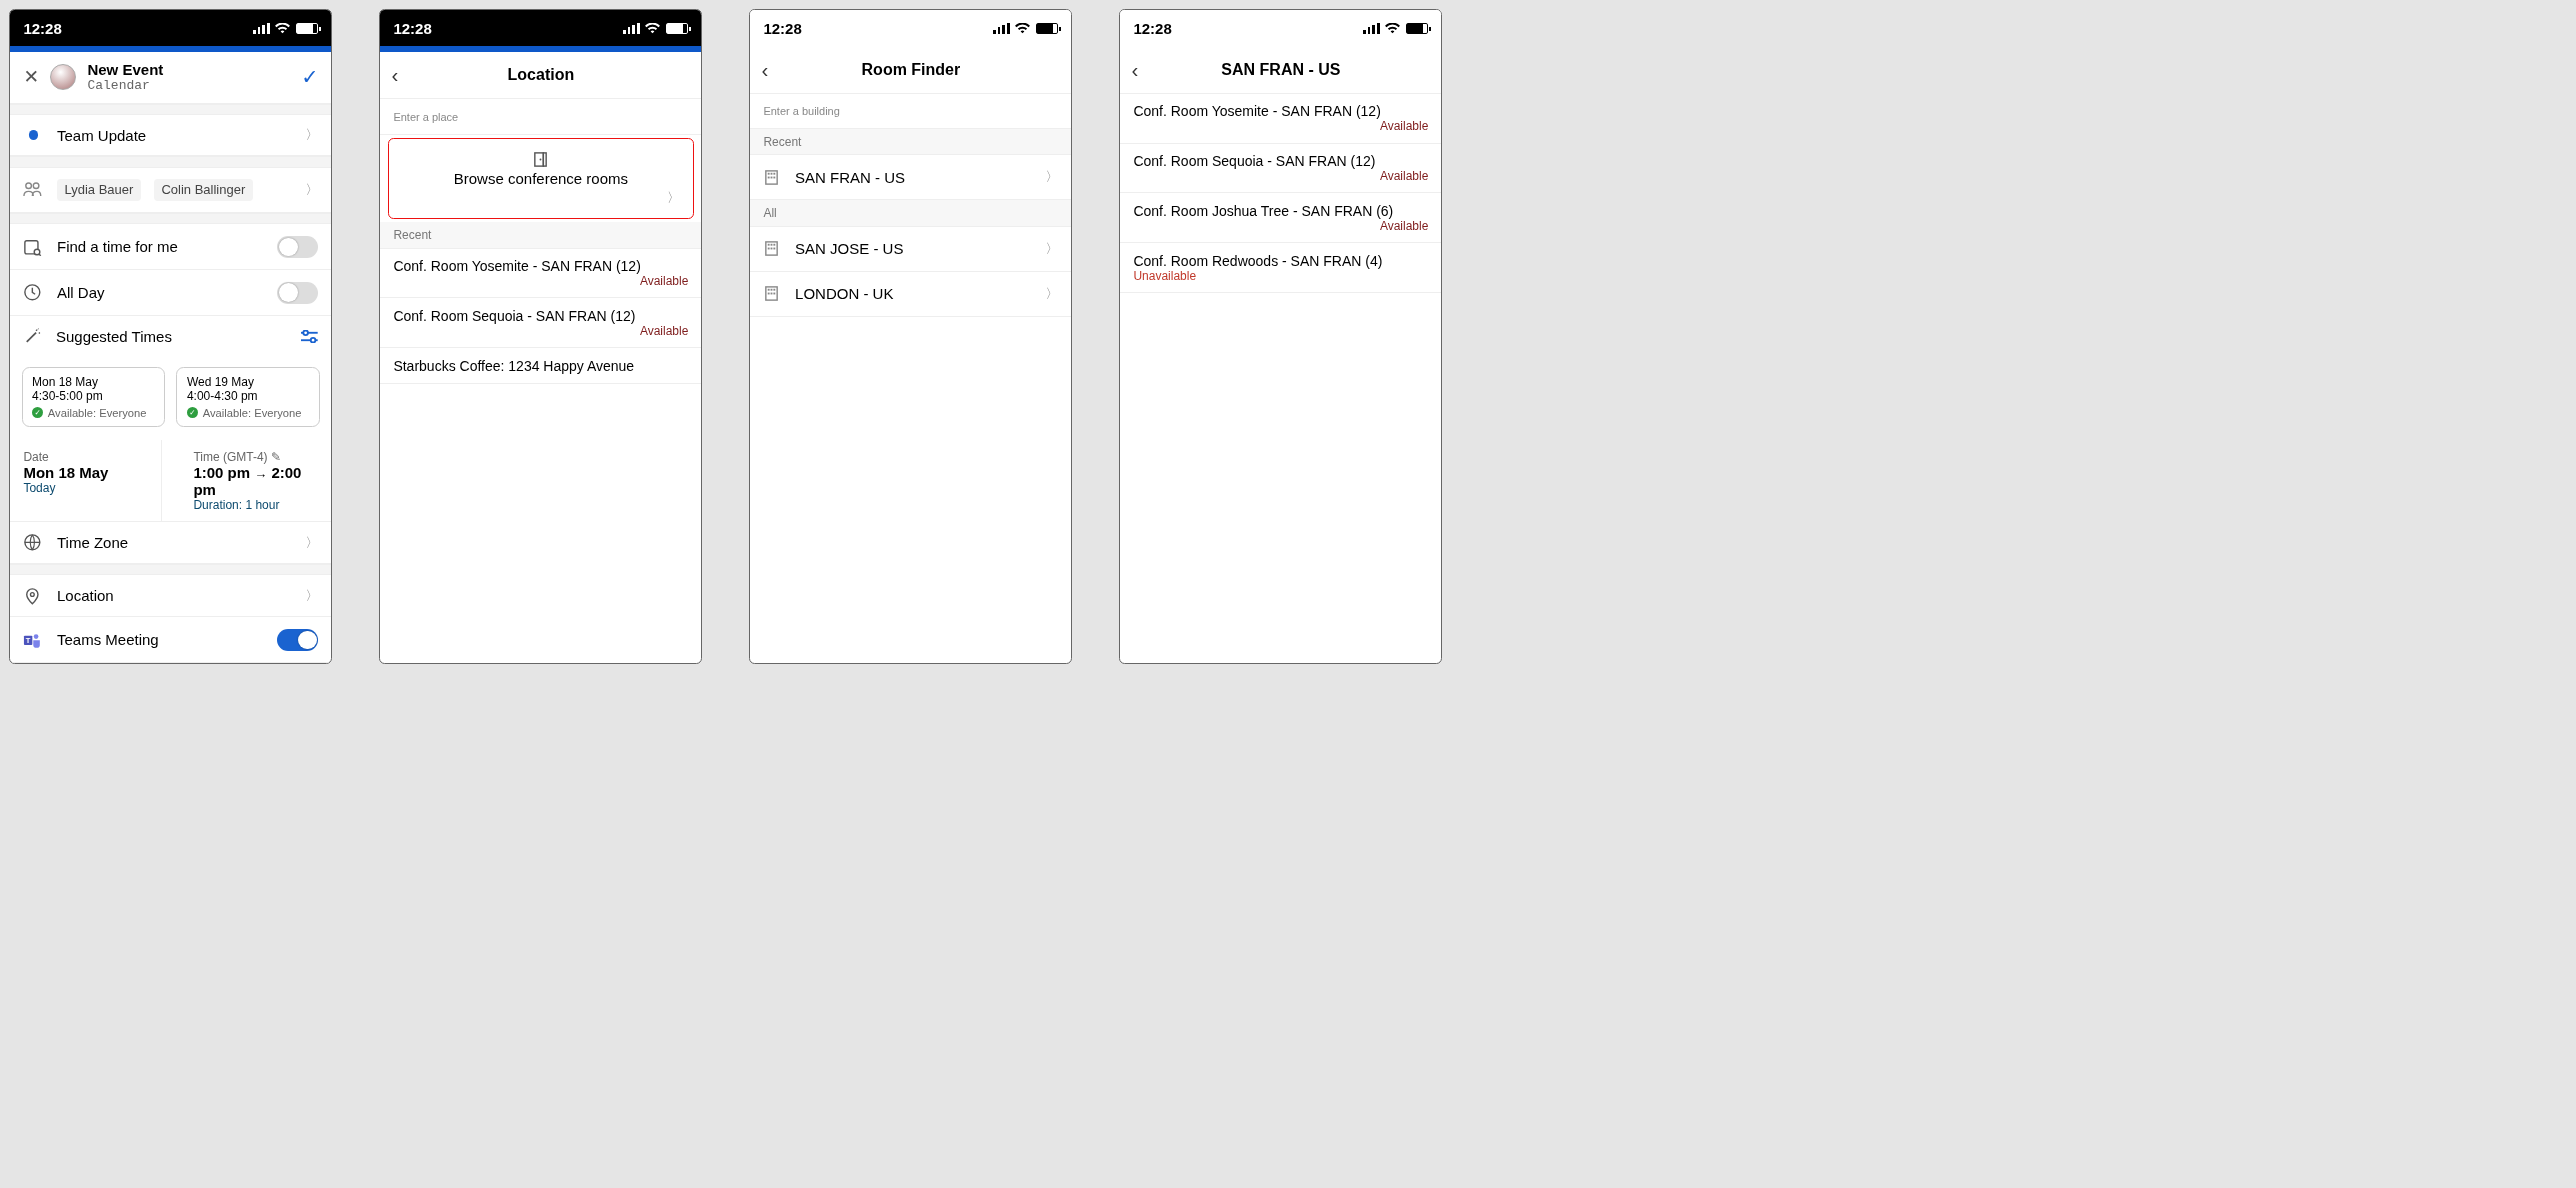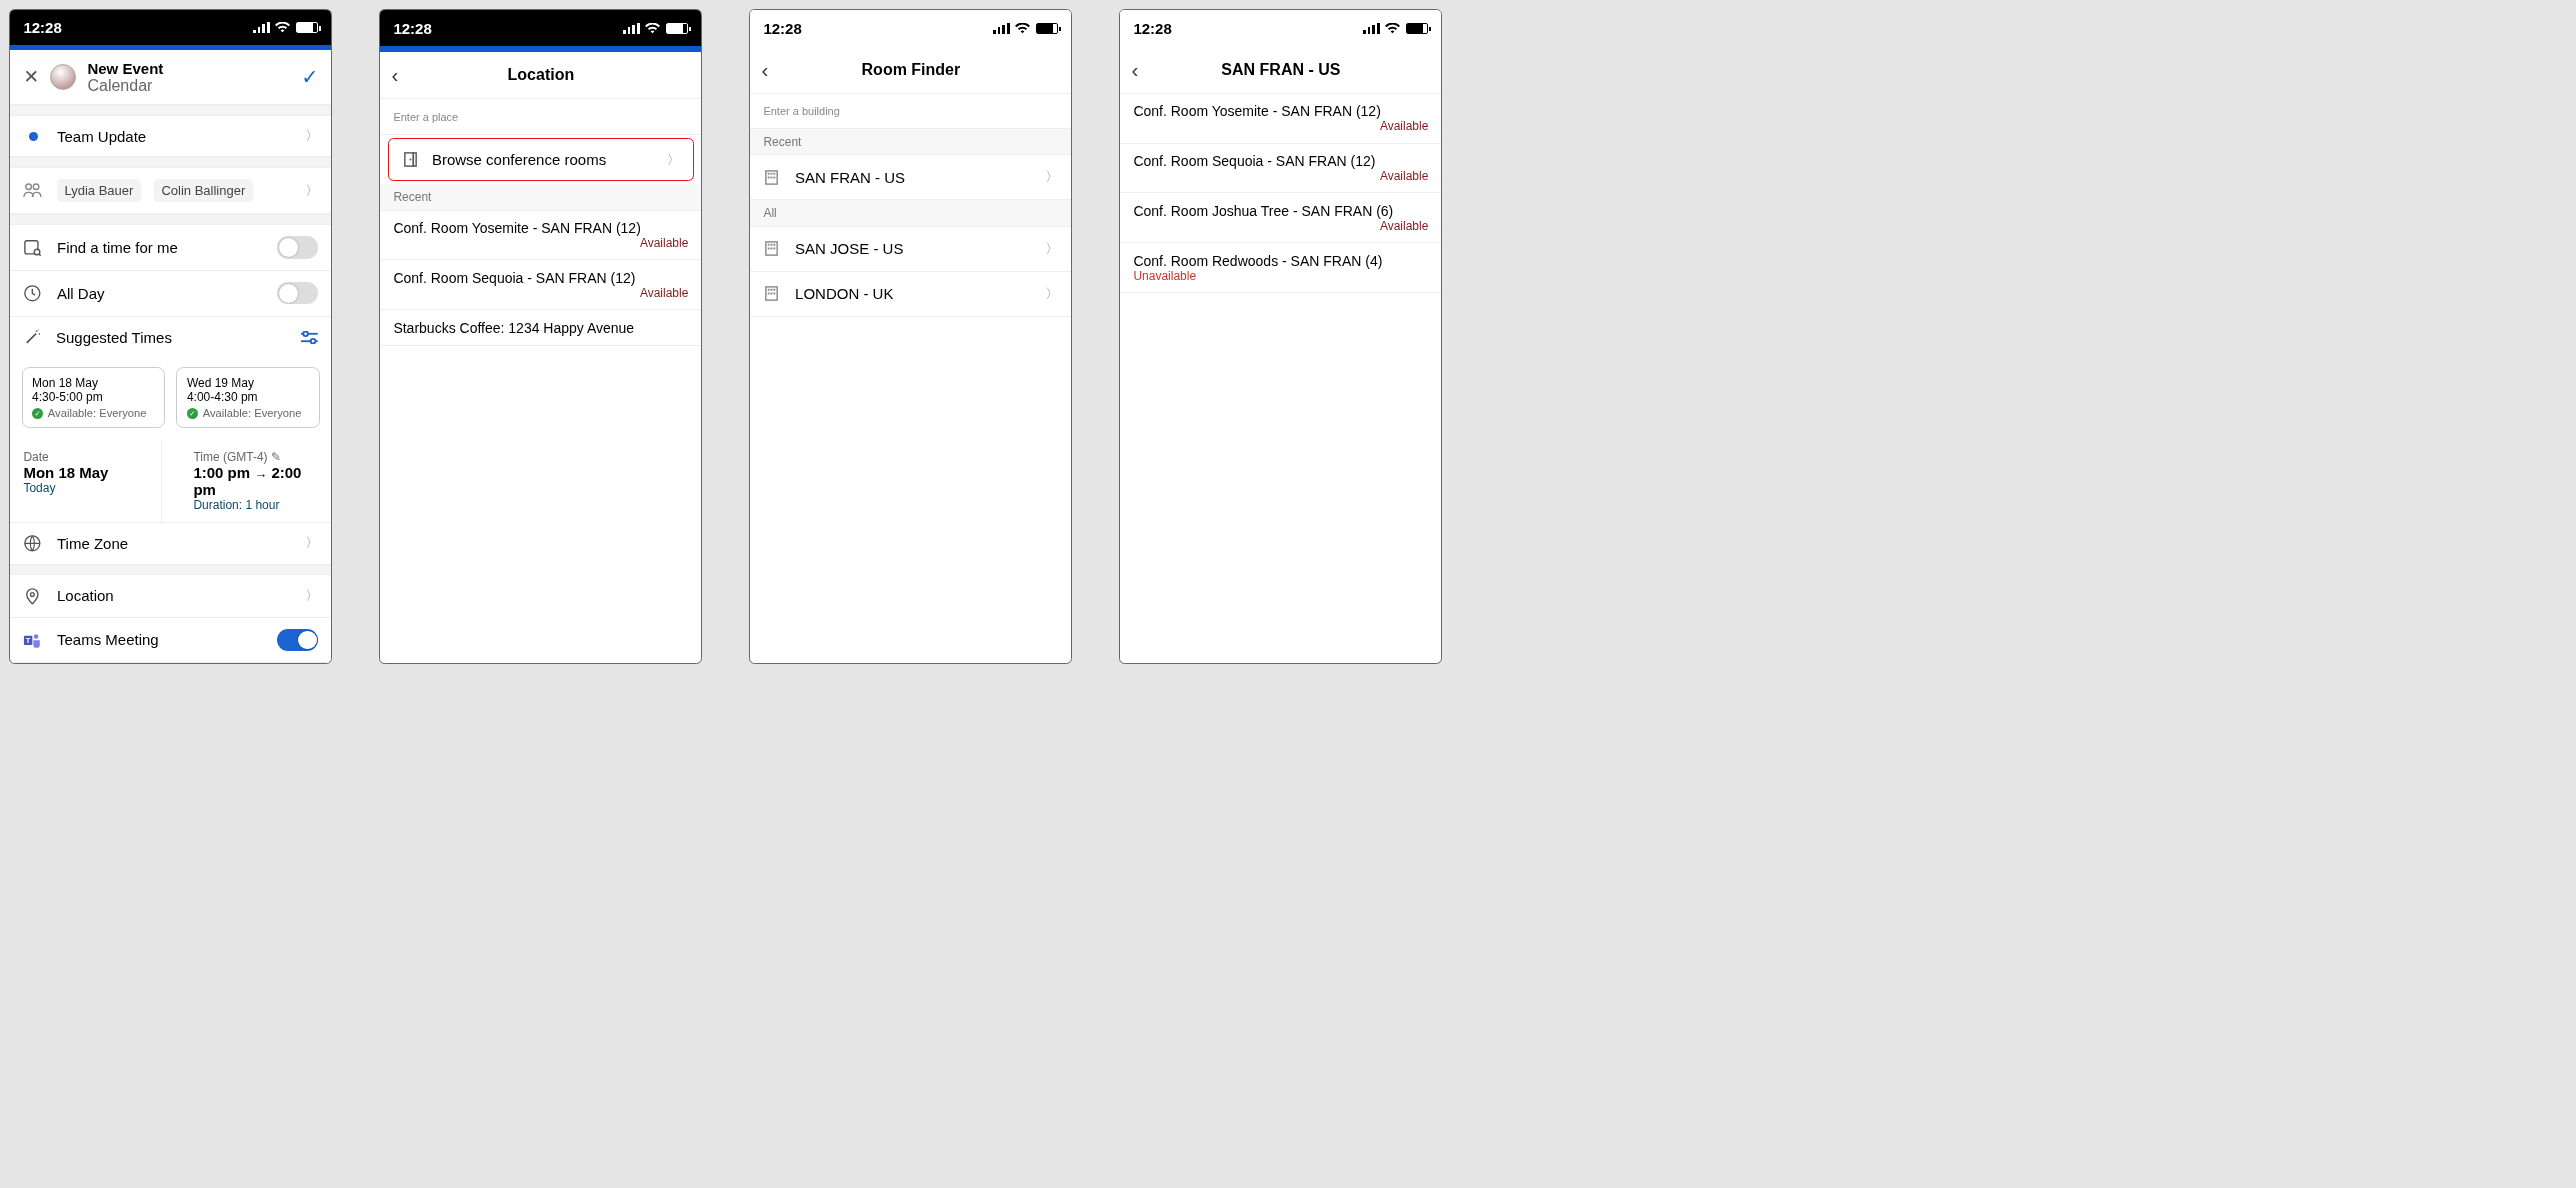--- a/index.html
+++ b/index.html
@@ -25,21 +25,21 @@
   .batt-ico::after { content:""; position:absolute; right:-3.7px; top:2.8px; width:1.9px; height:4.7px; background:currentColor; }
   .batt-fill { background: currentColor; height:100%; width:80%; }
   .blue-strip { height:5.6px; background:#0e58c9; }
 
   
   .hdr1 { display:flex; align-items:center; padding:9.4px 13px; gap:11.2px; border-bottom:0.9px solid #eee;}
   .close-x { font-size:18.7px; color:#555; }
   .avatar { width:26px; height:26px; border-radius:50%; background:radial-gradient(circle at 40% 30%, #fff, #a77); border:0.9px solid #aaa;}
   .hdr1 .titles { flex:1; }
   .hdr1 .t1 { font-weight:700; font-size:15px; }
-  .hdr1 .t2 { font-size:16px; color:#666; }
+  .hdr1 .t2 { font-size:13px; color:#666;font-family:Liberation Mono, monospace; }
   .check { color:#1a63d0; font-size:20.6px; }
   .section-gap { height:11.2px; background:#f4f4f4; border-top:0.9px solid #eee; border-bottom:0.9px solid #eee;}
   .row { display:flex; align-items:center; padding:11.2px 13px; gap:13px; border-bottom:0.9px solid #eee; font-size:15px;}
   .row.no-b { border-bottom:none;gap:12px; }
   .row .lead-ico { width:20.6px; text-align:center; color:#555; }
   .row .chev { color:#888; font-size:13px; margin-left:auto;}
   .dot-blue { width:9.4px;height:9.4px;border-radius:50%;background:#1a63d0; margin:0 5.6px;}
   .chip { background:#f3f3f3; border-radius:3.7px; padding:3.7px 7.5px; font-size:13px; color:#444;}
   .ppl-ico { color:#888; font-size:17px; width:20.6px;}
   .switch { width:41px; height:22.5px; border-radius:11.2px; background:#ddd; position:relative; margin-left:auto;}
@@ -59,21 +59,21 @@
   .sub { color:#0c4a6e; font-size:12px;}
   .arrow { font-size:13px; }
   .teams-ico { width:18.7px; display:inline-block;}
 
   
   .nav-hdr { display:flex; align-items:center; padding:11.2px 11.2px; border-bottom:0.9px solid #eee;}
   .nav-hdr .back { font-size:20.6px; color:#333; width:22.5px;}
   .nav-hdr .title { flex:1; text-align:center; font-weight:700; font-size:16px; margin-left:-22.5px;}
   .search-row { padding:11.2px 13px; color:#888; font-size:11px; border-bottom:0.9px solid #eee;}
   .section-lbl { background:#f7f7f7; color:#777; font-size:12px; padding:5.6px 13px; border-bottom:0.9px solid #eee;}
-  .browse-row { display:flex; align-items:center; gap:13px; padding:11.2px 13px; border:1.9px solid #e11; border-radius:5.6px; margin:3.7px 7.5px; font-size:15px;}
+  .browse-row { display:flex; align-items:center; gap:2px; padding:11.2px 13px; border:1.9px solid #e11; border-radius:5.6px; margin:3.7px 7.5px; font-size:15px;flex-direction:column;}
   .browse-row .chev { margin-left:auto; color:#888; font-size:13px;}
   .room-item { padding:9.4px 13px; border-bottom:0.9px solid #eee; }
   .room-item .rn { font-size:14px; }
   .room-item .st { font-size:12px; }
   .st.avail { color:#7f1d1d;text-align:right; }
   .st.unavail { color:#c0392b; }
   .bldg-row { display:flex; align-items:center; gap:13px; padding:13px; border-bottom:0.9px solid #eee; font-size:15px;}
   .bldg-row .chev { margin-left:auto; color:#888; font-size:13px;}
   .bldg-ico { color:#888; font-size:17px; width:18.7px;}
   svg { display:block; }

